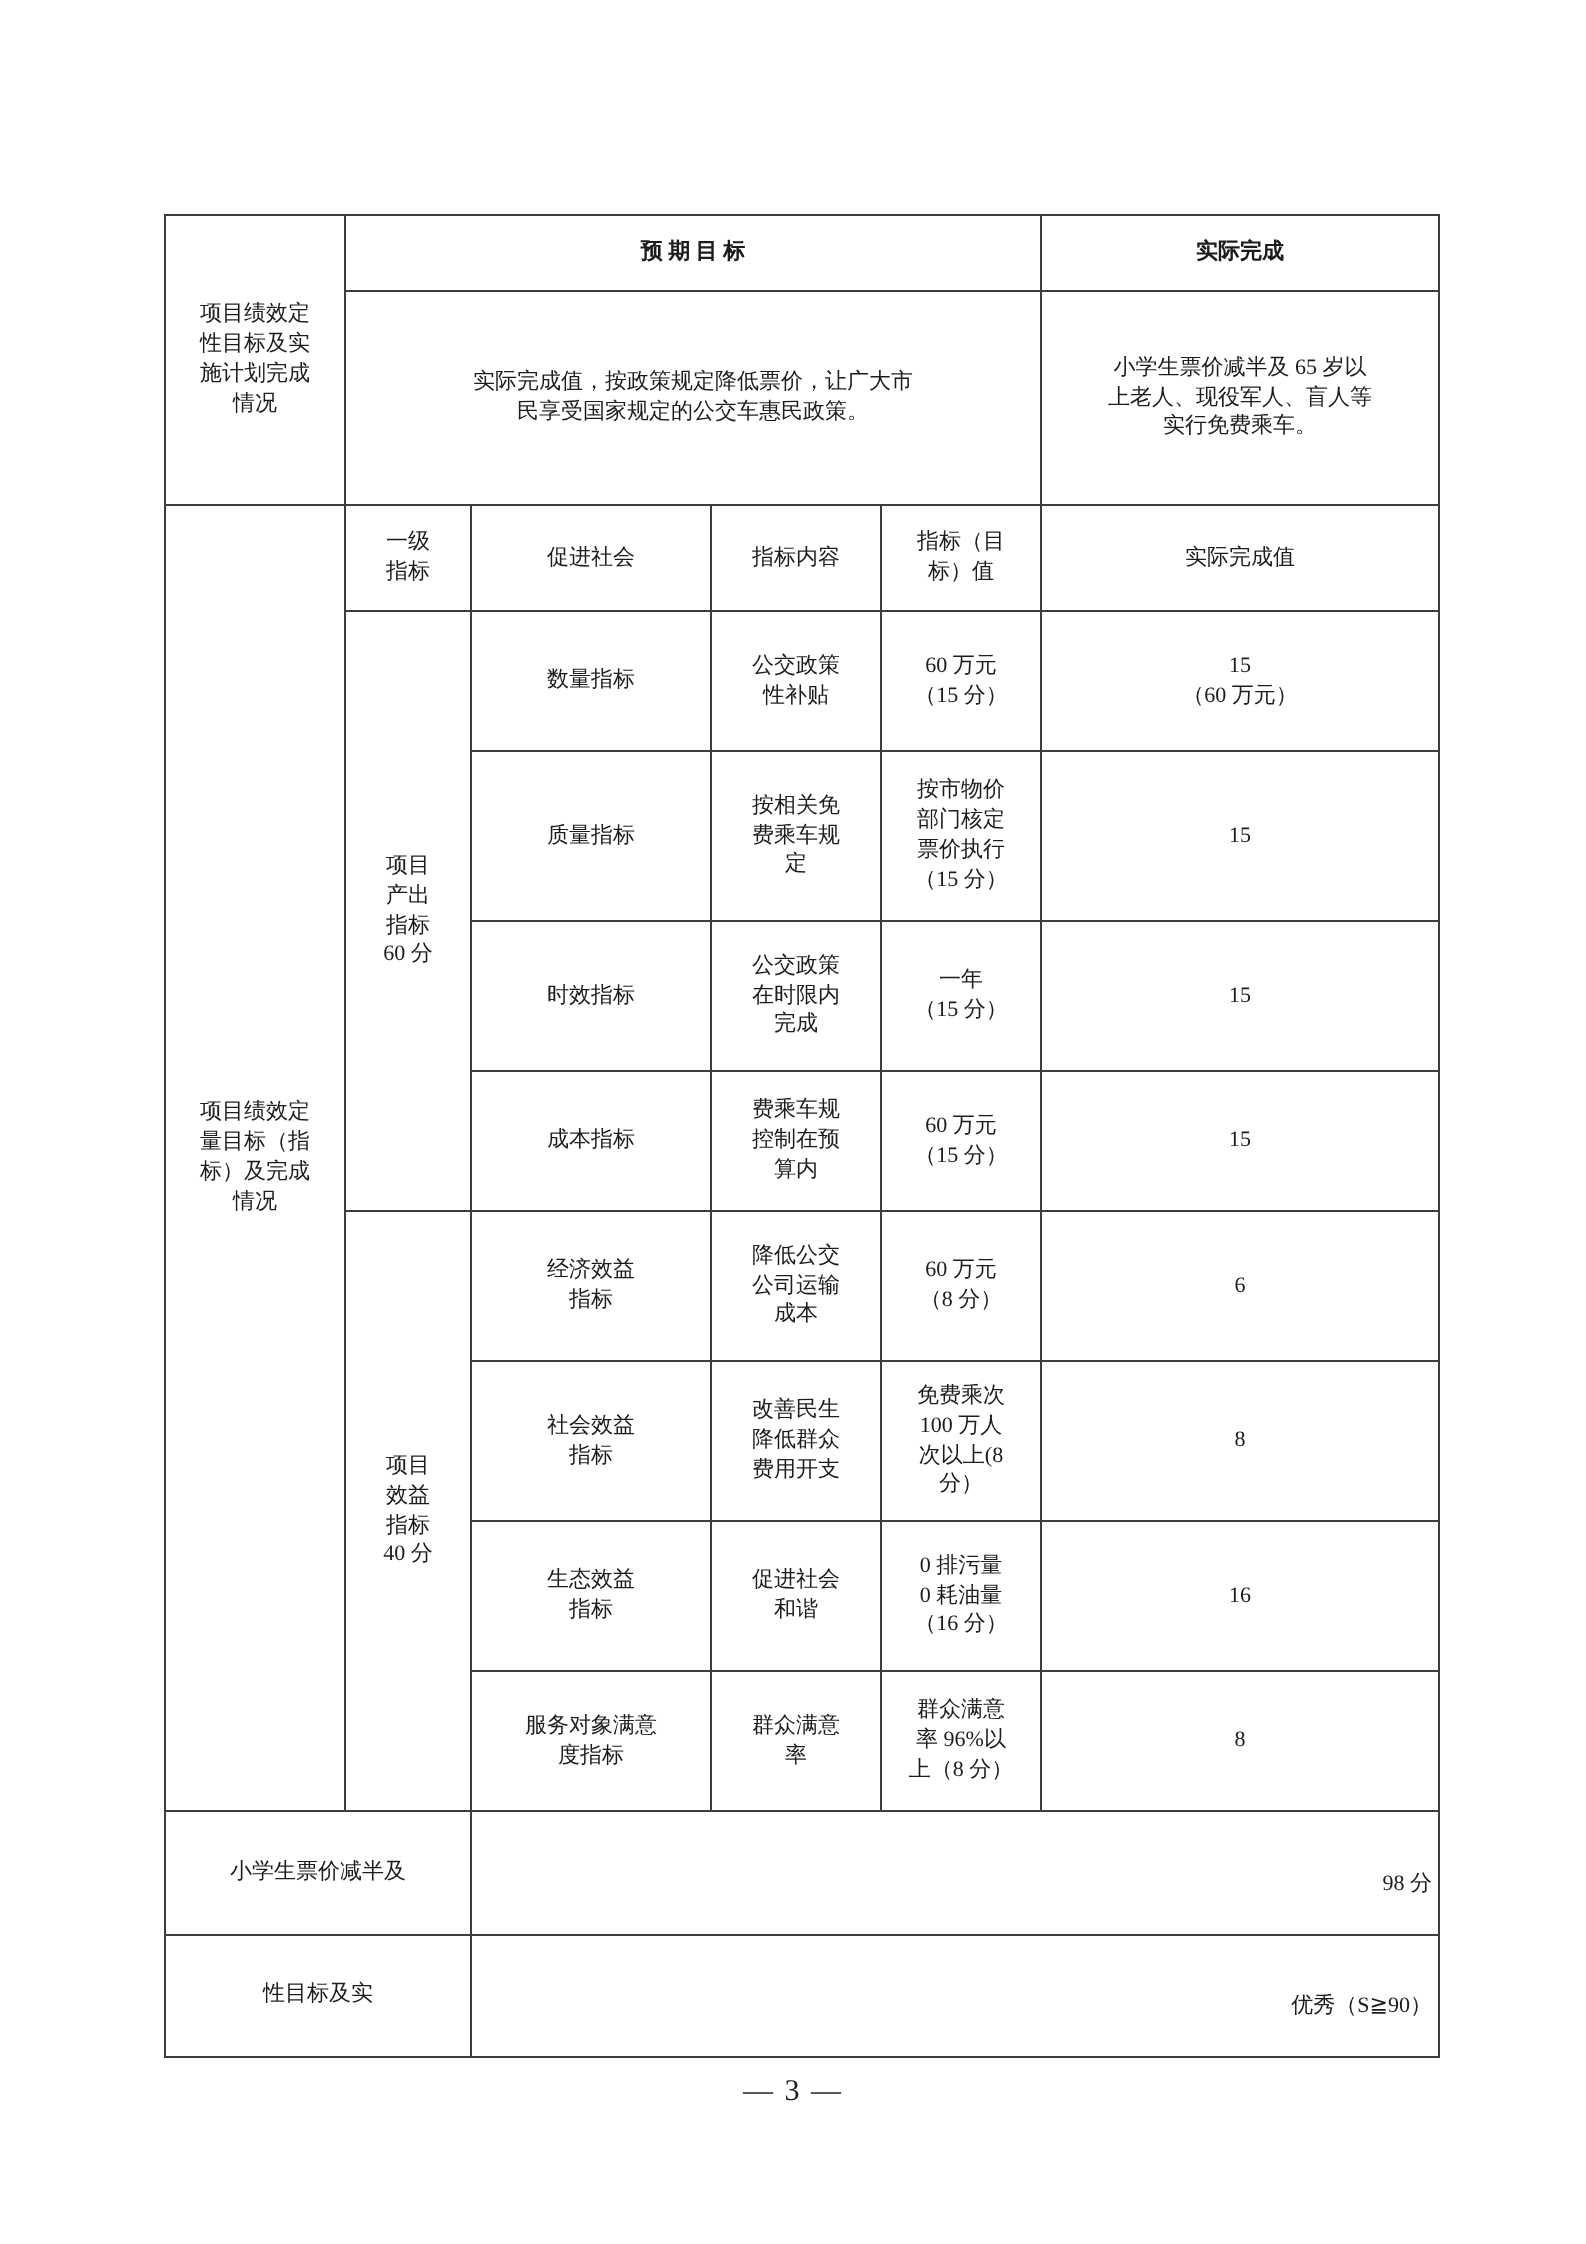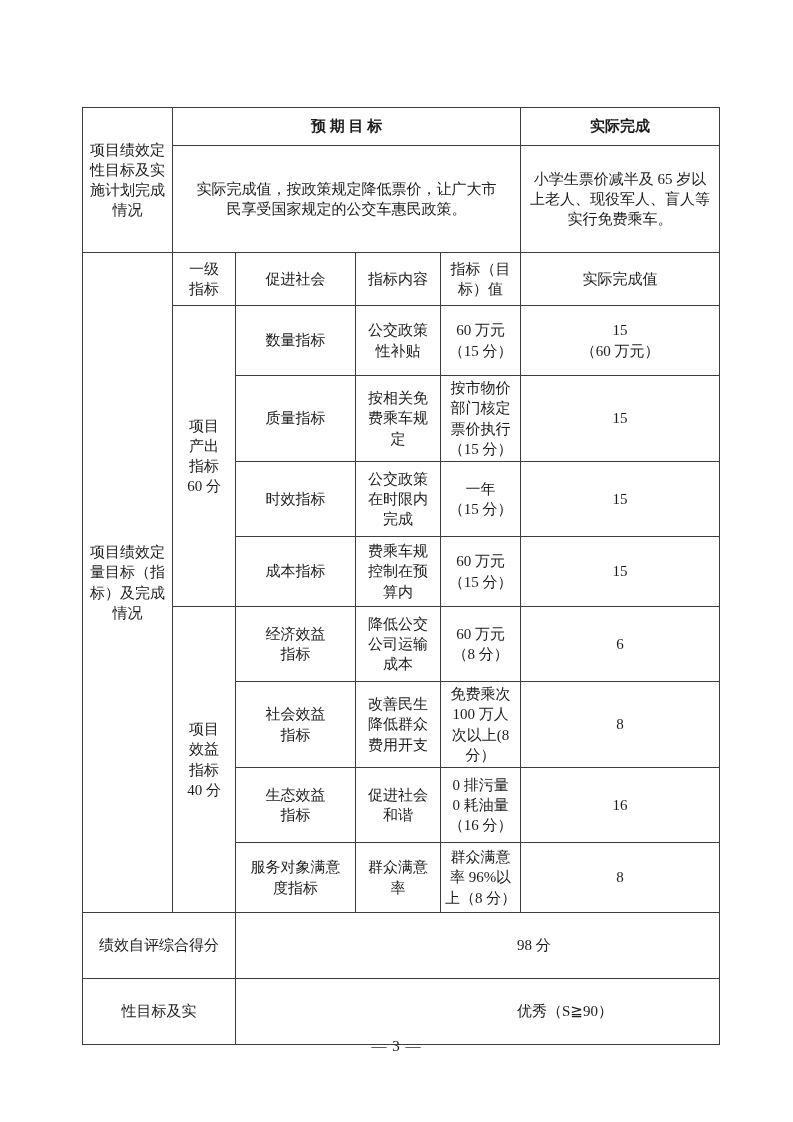--- a/index.html
+++ b/index.html
@@ -17,39 +17,40 @@
     left: 82px;
     top: 107px;
     width: 637px;
     border-collapse: collapse;
     table-layout: fixed;
   }
   table.report td {
     border: 1px solid #3d3d3d;
     text-align: center;
     vertical-align: middle;
-    font-size: 15px;
+    font-size: 11px;
     line-height: 1.35;
     white-space: pre-line;
     padding: 2px 3px;
     overflow: hidden;
   }
   td.hdr {
     font-weight: bold;
     font-size: 16px;
     line-height: 1.3;
   }
   td.lbl   { line-height: 2.15; margin-left: 20px; }
   td.group { line-height: 2.1; }
   td.wide  { line-height: 2.0; }
   td.sum   { line-height: 1.5; }
   .offset-val {
     margin-left: auto;
     width: 199px;
-    text-align: left;
+    text-align: right;
+    margin-top: 12px;
   }
   .footer {
     position: absolute;
     top: 1038px;
     left: 0;
     width: 100%;
     text-align: center;
     font-size: 15px;
     letter-spacing: 1px;
   }
@@ -184,21 +185,21 @@
 度指标</td>
       <td>群众满意
 率</td>
       <td>群众满意
 率 96%以
 上（8 分）</td>
       <td>8</td>
     </tr>
 
     <tr style="height:35px">
-      <td colspan="2" class="sum">绩效自评综合得分</td>
+      <td colspan="2" class="sum">小学生票价减半及</td>
       <td colspan="4" class="sum">
         <div class="offset-val">98 分</div>
       </td>
     </tr>
     <tr style="height:35px">
       <td colspan="2" class="sum">性目标及实</td>
       <td colspan="4" class="sum">
         <div class="offset-val">优秀（S≧90）</div>
       </td>
     </tr>

